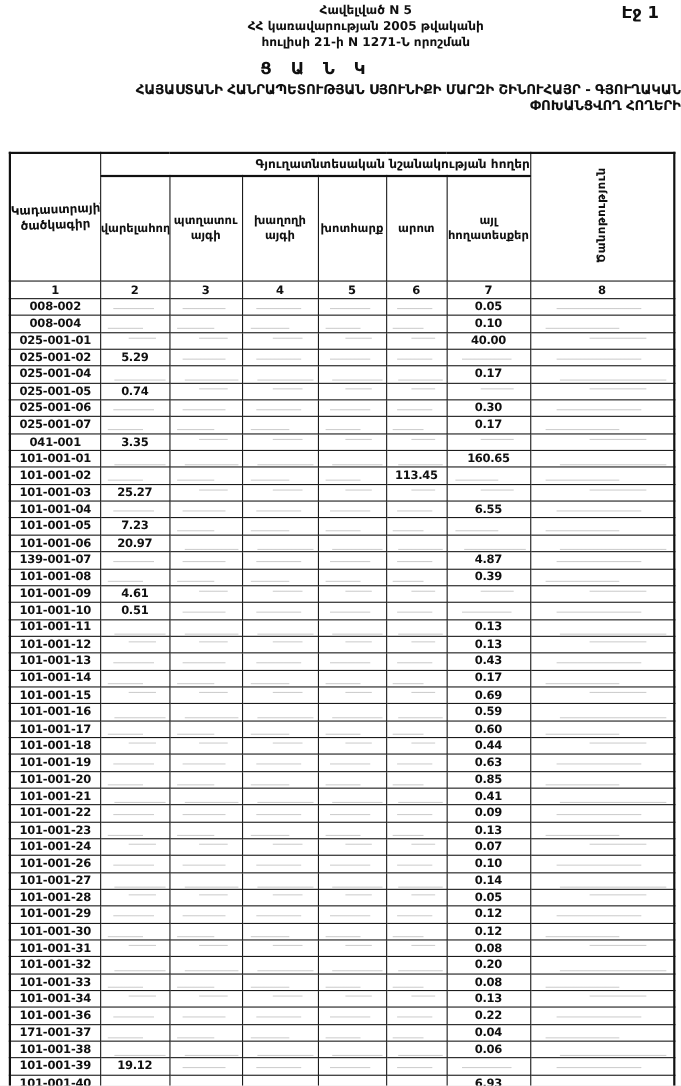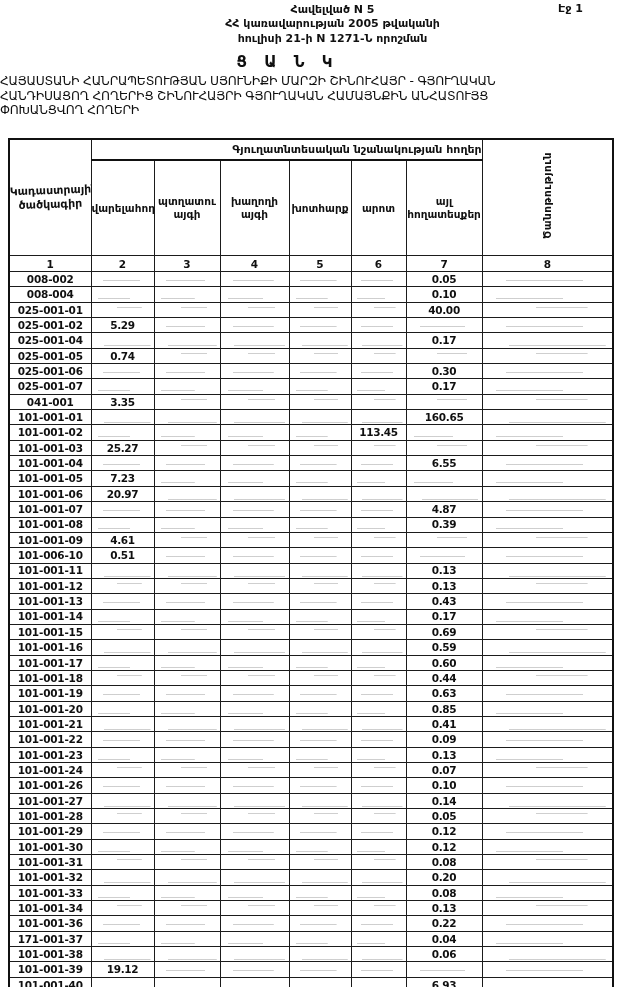--- a/index.html
+++ b/index.html
@@ -6,37 +6,37 @@
   .page{
     position:relative;
     width:619px;height:987px;
     background:#ffffff;
     overflow:hidden;
     font-family:"DejaVu Sans","Liberation Sans",sans-serif;
     color:#101010;
     -webkit-font-smoothing:none;
   }
   .page-number{
-    position:absolute;top:2px;right:36px;
-    font-size:11px;font-weight:700;
+    position:absolute;top:2px;right:20px;
+    font-size:15px;font-weight:700;
   }
   .appendix{
     padding-top:3px;text-align:center;
     transform:translateX(23px);
     font-size:11px;font-weight:700;line-height:1.3;
     white-space:nowrap;
   }
   .doc-title{
     margin-top:7px;text-align:center;
     transform:translateX(-22px);
     font-size:15px;font-weight:700;letter-spacing:6px;
   }
   .doc-subtitle{
-    margin-top:3px;text-align:left;
-    font-size:12.3px;font-weight:400;line-height:1.2;
+    margin-top:3px;text-align:right;
+    font-size:12.3px;font-weight:700;line-height:1.2;
     letter-spacing:-0.2px;white-space:nowrap;
   }
   table.land{
     position:absolute;left:8px;top:138px;
     width:606px;table-layout:fixed;
     border-collapse:collapse;
     border:2.5px solid #111;
   }
   table.land td{
     border:1.5px solid #1b1b1b;
@@ -83,21 +83,20 @@
   <div class="appendix">
     <div>Հավելված N 5</div>
     <div>ՀՀ կառավարության 2005 թվականի</div>
     <div>հուլիսի 21-ի N 1271-Ն որոշման</div>
   </div>
 
   <div class="doc-title">Ց Ա Ն Կ</div>
 
   <div class="doc-subtitle">
     <div>ՀԱՅԱՍՏԱՆԻ ՀԱՆՐԱՊԵՏՈՒԹՅԱՆ ՍՅՈՒՆԻՔԻ ՄԱՐԶԻ ՇԻՆՈՒՀԱՅՐ - ԳՅՈՒՂԱԿԱՆ</div>
-    <div>ՀԱՆԴԻՍԱՑՈՂ ՀՈՂԵՐԻՑ ՇԻՆՈՒՀԱՅՐԻ ԳՅՈՒՂԱԿԱՆ ՀԱՄԱՅՆՔԻՆ ԱՆՀԱՏՈՒՅՑ</div>
     <div>ՓՈԽԱՆՑՎՈՂ ՀՈՂԵՐԻ</div>
   </div>
 
   <table class="land">
     <colgroup>
       <col style="width:82px">
         <col style="width:63px">
         <col style="width:66px">
         <col style="width:69px">
       <col style="width:62px">
@@ -277,21 +276,21 @@
           <td class="code">101-001-06</td>
           <td class="">20.97</td>
           <td class=" blank"></td>
           <td class=" blank"></td>
           <td class=" blank"></td>
           <td class=" blank"></td>
           <td class=" blank"></td>
           <td class=" blank"></td>
         </tr>
         <tr>
-          <td class="code">101-001-07</td>
+          <td class="code">139-001-07</td>
           <td class=" blank"></td>
           <td class=" blank"></td>
           <td class=" blank"></td>
           <td class=" blank"></td>
           <td class=" blank"></td>
           <td class="">4.87</td>
           <td class=" blank"></td>
         </tr>
         <tr>
           <td class="code">101-001-08</td>
@@ -307,21 +306,21 @@
           <td class="code">101-001-09</td>
           <td class="">4.61</td>
           <td class=" blank"></td>
           <td class=" blank"></td>
           <td class=" blank"></td>
           <td class=" blank"></td>
           <td class=" blank"></td>
           <td class=" blank"></td>
         </tr>
         <tr>
-          <td class="code">101-006-10</td>
+          <td class="code">101-001-10</td>
           <td class="">0.51</td>
           <td class=" blank"></td>
           <td class=" blank"></td>
           <td class=" blank"></td>
           <td class=" blank"></td>
           <td class=" blank"></td>
           <td class=" blank"></td>
         </tr>
         <tr>
           <td class="code">101-001-11</td>

